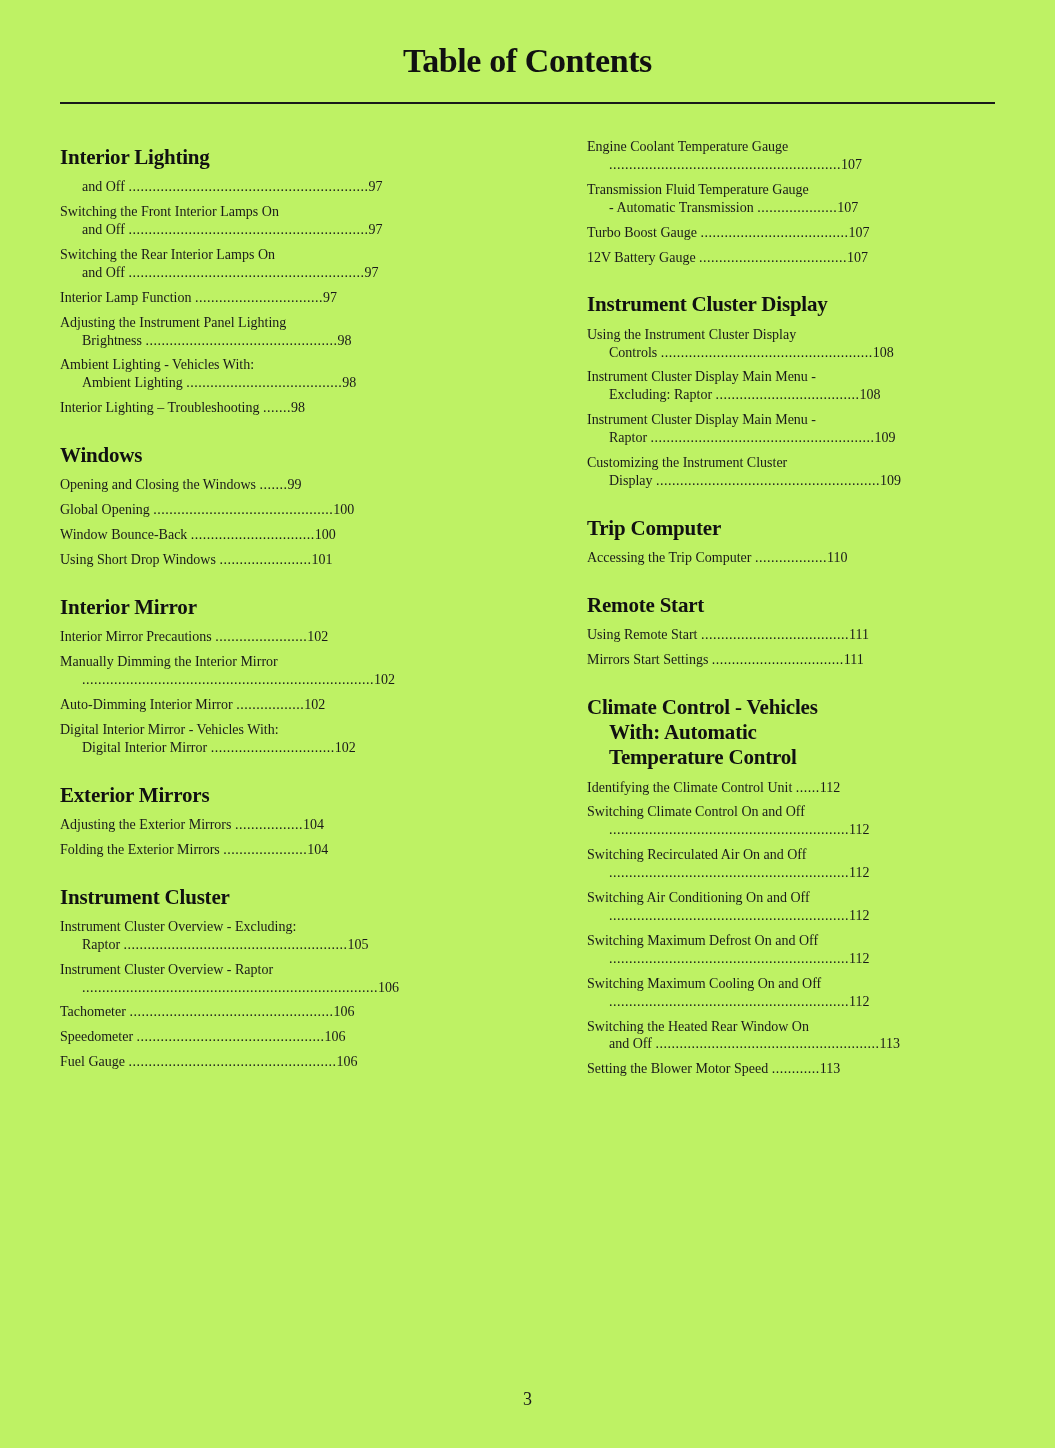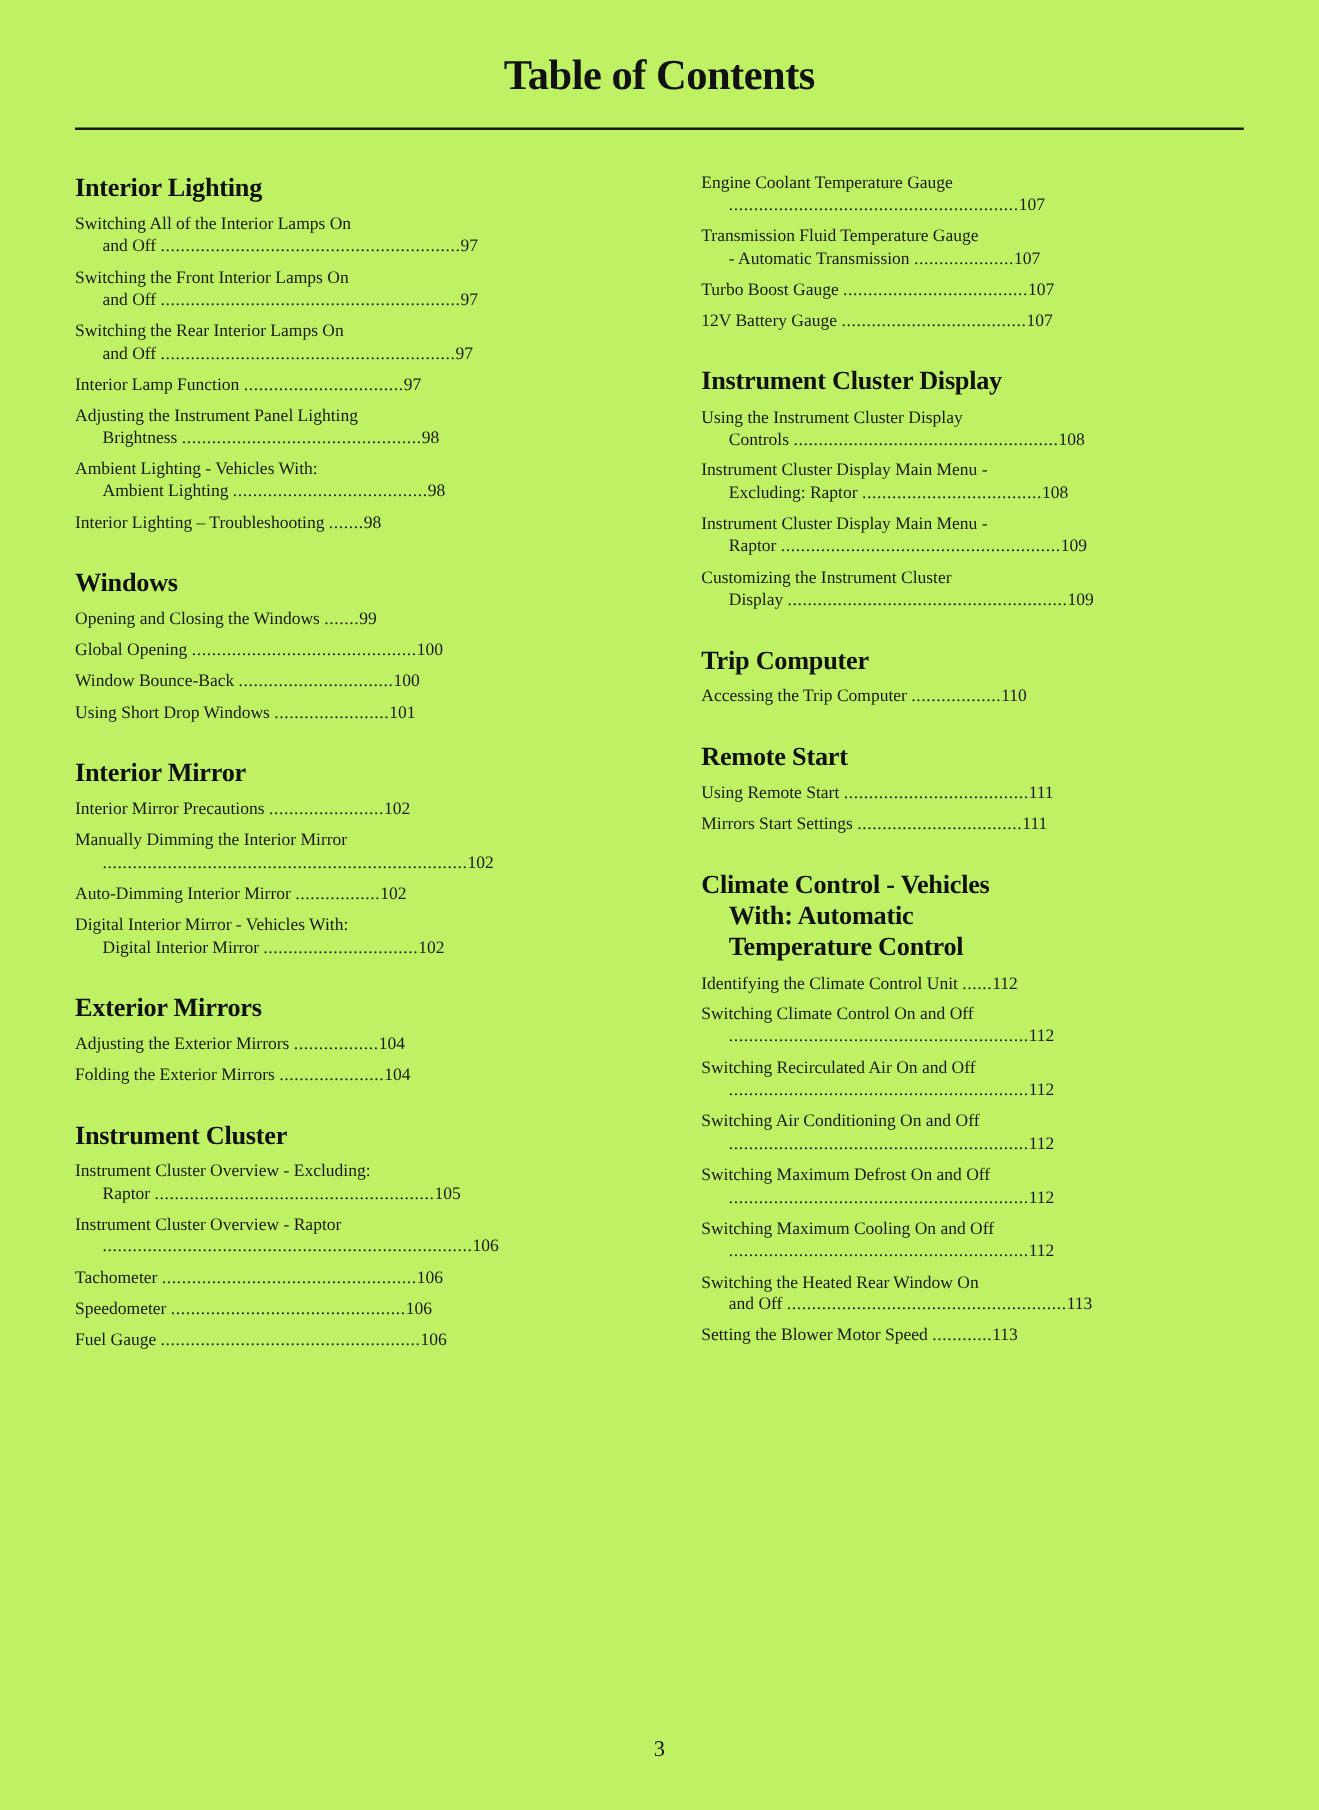--- a/index.html
+++ b/index.html
@@ -28,22 +28,23 @@
     margin: 0;
     color: #111111;
   }
   .title-rule {
     margin: 22px 60px 0 60px;
     border-bottom: 2px solid #1a1a1a;
   }
   .columns {
     display: flex;
     padding: 34px 60px 0 60px;
-    gap: 46px;
+    gap: 72px;
     box-sizing: border-box;
+    align-items: center;
   }
   .column {
     width: 455px;
     flex: 0 0 455px;
   }
   h2.section-heading {
     font-size: 21px;
     font-weight: bold;
     letter-spacing: -0.2px;
     margin: 0 0 8px 0;
@@ -93,21 +94,20 @@
 
   <h1 class="page-title">Table of Contents</h1>
   <div class="title-rule"></div>
 
   <div class="columns">
 
     <div class="column">
 
       <h2 class="section-heading first">Interior Lighting</h2>
       <div class="entry">
-        <span>Switching All of the Interior Lamps On</span>
         <span class="line2"><span>and Off</span> <span class="dots">............................................................</span><span class="pageno">97</span></span>
       </div>
       <div class="entry">
         <span>Switching the Front Interior Lamps On</span>
         <span class="line2"><span>and Off</span> <span class="dots">............................................................</span><span class="pageno">97</span></span>
       </div>
       <div class="entry">
         <span>Switching the Rear Interior Lamps On</span>
         <span class="line2"><span>and Off</span> <span class="dots">...........................................................</span><span class="pageno">97</span></span>
       </div>

